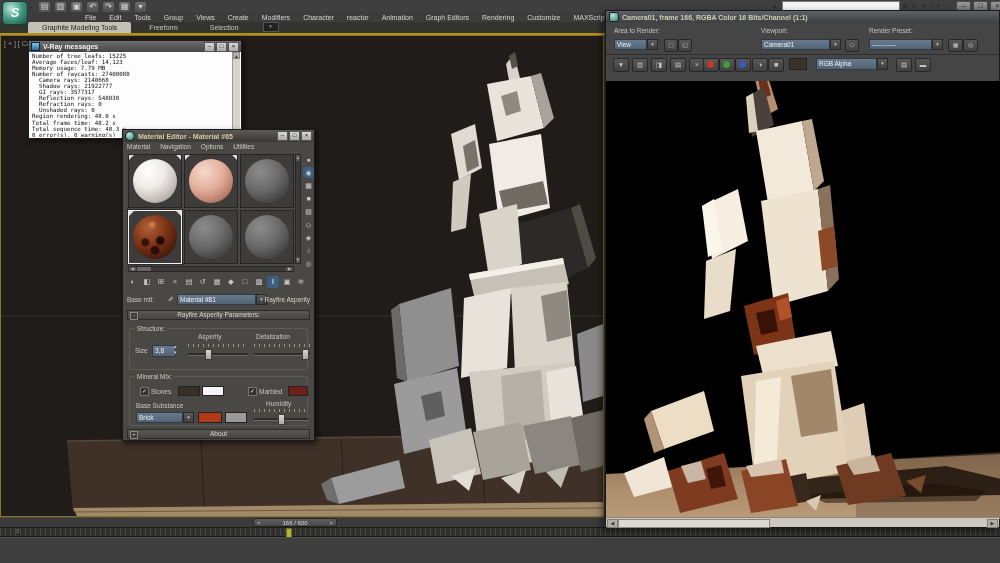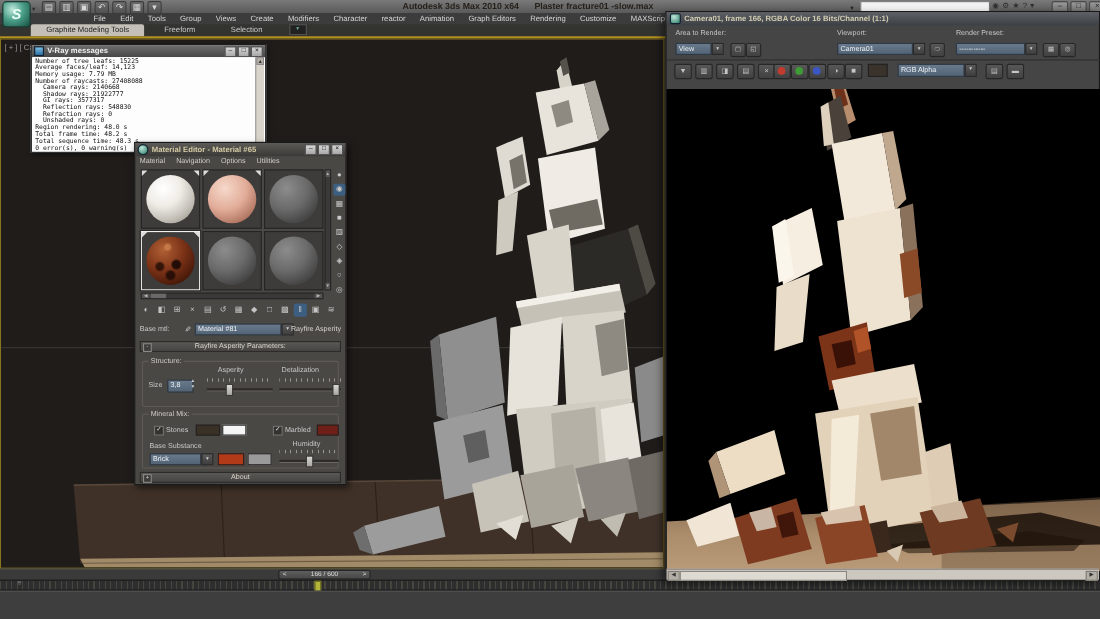--- a/index.html
+++ b/index.html
@@ -200,23 +200,20 @@
     border:1px solid #272727;border-radius:2px;font-size:4.5px;line-height:10px;color:#c9c9c9;
     text-align:center;padding:0 1px;}
   #nav2{left:984px;top:551px;display:flex;gap:1px;}
   #nav2 span{display:block;width:8px;height:10px;font-size:5px;line-height:10px;color:#bbb;text-align:center;}
 </style>
 </head>
 <body>
 
 <div id="screen">
 
-  <div id="titlebar" class="abs">
-    <div id="main-title" class="abs"><span>Autodesk 3ds Max  2010 x64</span><span class="file">Plaster fracture01 -slow.max</span></div>
-  </div>
   <div id="app-logo" class="abs">S</div>
   <span id="app-menu-arrow" class="abs">▾</span>
   <div id="qat" class="abs">
       <span>▤</span>
       <span>▥</span>
       <span>▣</span>
       <span>↶</span>
       <span>↷</span>
       <span>▦</span>
       <span>▾</span>

